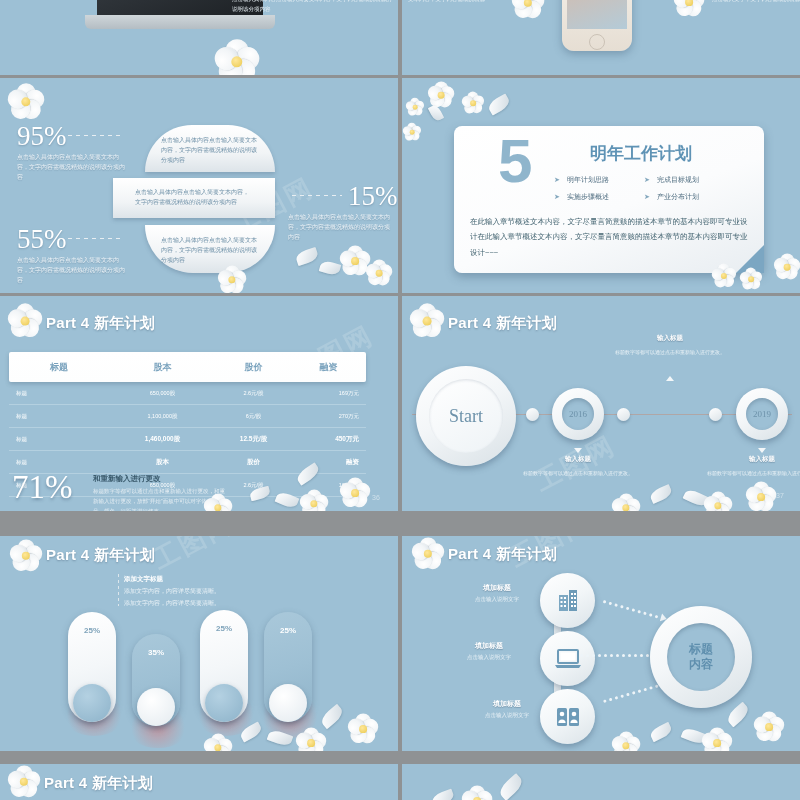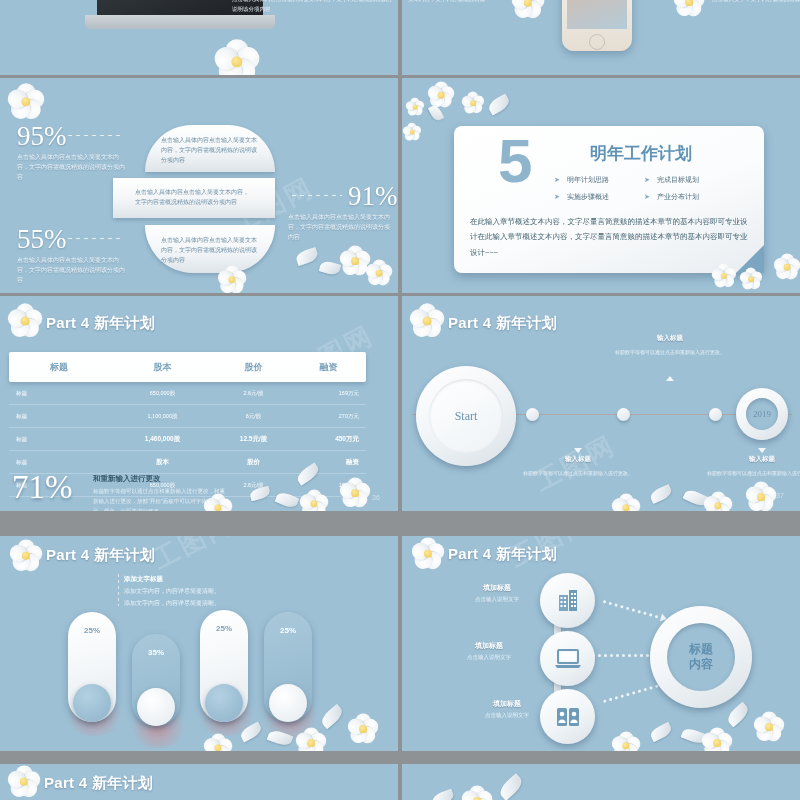--- a/index.html
+++ b/index.html
@@ -280,21 +280,21 @@
     </div>
 
     <div class="s1-pct" style="left:17px;top:45px;">95%</div>
     <div class="dashline" style="left:68px;top:57px;width:56px;"></div>
     <div class="s1-desc" style="left:17px;top:75px;">点击输入具体内容点击输入简要文本内容，文字内容需概况精炼的说明该分项内容</div>
 
     <div class="s1-pct" style="left:17px;top:148px;">55%</div>
     <div class="dashline" style="left:68px;top:160px;width:56px;"></div>
     <div class="s1-desc" style="left:17px;top:178px;">点击输入具体内容点击输入简要文本内容，文字内容需概况精炼的说明该分项内容</div>
 
-    <div class="s1-pct" style="left:348px;top:105px;">91%</div>
+    <div class="s1-pct" style="left:348px;top:105px;">15%</div>
     <div class="dashline" style="left:292px;top:117px;width:50px;"></div>
     <div class="s1-desc" style="left:288px;top:135px;width:104px;">点击输入具体内容点击输入简要文本内容，文字内容需概况精炼的说明该分项内容</div>
 
     <div class="ribbon" style="left:145px;top:47px;width:130px;height:47px;border-radius:66px 66px 0 0;">点击输入具体内容点击输入简要文本内容，文字内容需概况精炼的说明该分项内容</div>
     <div class="ribbon" style="left:113px;top:100px;width:162px;height:40px;padding:9px 22px;">点击输入具体内容点击输入简要文本内容，文字内容需概况精炼的说明该分项内容</div>
     <div class="ribbon" style="left:145px;top:147px;width:130px;height:48px;border-radius:0 0 66px 66px;">点击输入具体内容点击输入简要文本内容，文字内容需概况精炼的说明该分项内容</div>
 
     <div class="leaf" style="left:296px;top:172px;width:22px;height:13px;transform:rotate(-18deg);"></div>
     <div class="leaf" style="left:320px;top:184px;width:20px;height:12px;transform:rotate(16deg);"></div>
     <div class="flower" style="left:340px;top:168px;width:30px;height:30px;">
@@ -503,25 +503,28 @@
       <div class="petal" style="transform:translate(-50%,-100%) rotate(144deg);"></div>
       <div class="petal" style="transform:translate(-50%,-100%) rotate(216deg);"></div>
       <div class="petal" style="transform:translate(-50%,-100%) rotate(288deg);"></div>
       <div class="core"></div>
     </div>
     <div class="hd" style="left:46px;top:18px;font-size:15px;">Part 4 新年计划</div>
 
     <div class="tl-line" style="left:10px;top:118px;width:380px;"></div>
 
     <div class="ring" style="left:14px;top:70px;width:100px;height:100px;">
-      <div class="hole" style="width:74px;height:74px;font-size:12px;background:linear-gradient(150deg,#ffffff,#eef3f6);box-shadow:inset 0 1px 3px rgba(60,85,110,.18);">Start</div>
+      <div class="hole" style="width:74px;height:74px;font-size:18px;background:linear-gradient(150deg,#ffffff,#eef3f6);box-shadow:inset 0 1px 3px rgba(60,85,110,.18);">Start</div>
     </div>
 
     <div class="dot" style="left:124px;top:112px;width:13px;height:13px;"></div>
 
+    <div class="ring" style="left:150px;top:92px;width:52px;height:52px;">
+      <div class="hole" style="width:32px;height:32px;font-size:9px;">2016</div>
+    </div>
     <div class="tri down" style="left:172px;top:152px;"></div>
     <div class="tl-t" style="left:121px;top:159px;">输入标题</div>
     <div class="tl-d" style="left:121px;top:173px;">标题数字等都可以通过点击和重新输入进行更改。</div>
 
     <div class="dot" style="left:215px;top:112px;width:13px;height:13px;"></div>
 
     <div class="tri up" style="left:264px;top:80px;"></div>
     <div class="tl-t" style="left:213px;top:38px;">输入标题</div>
     <div class="tl-d" style="left:213px;top:52px;">标题数字等都可以通过点击和重新输入进行更改。</div>
 

